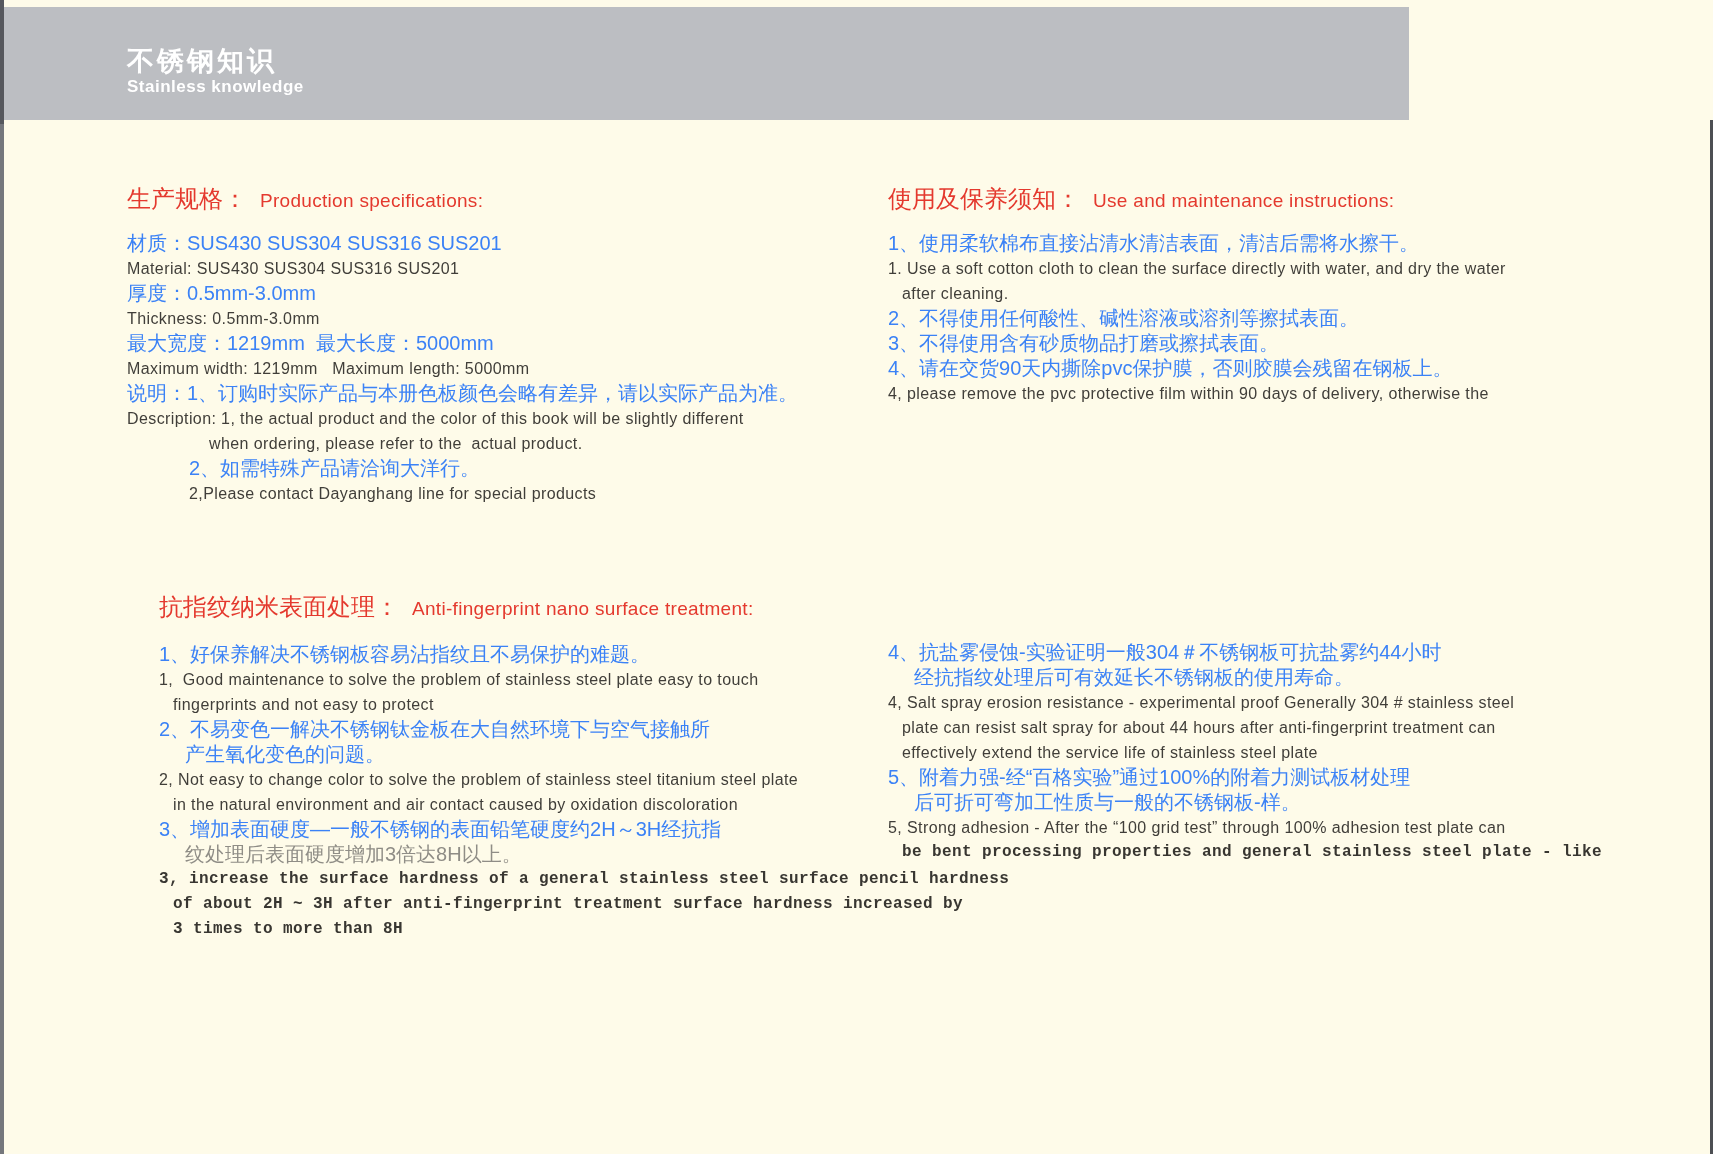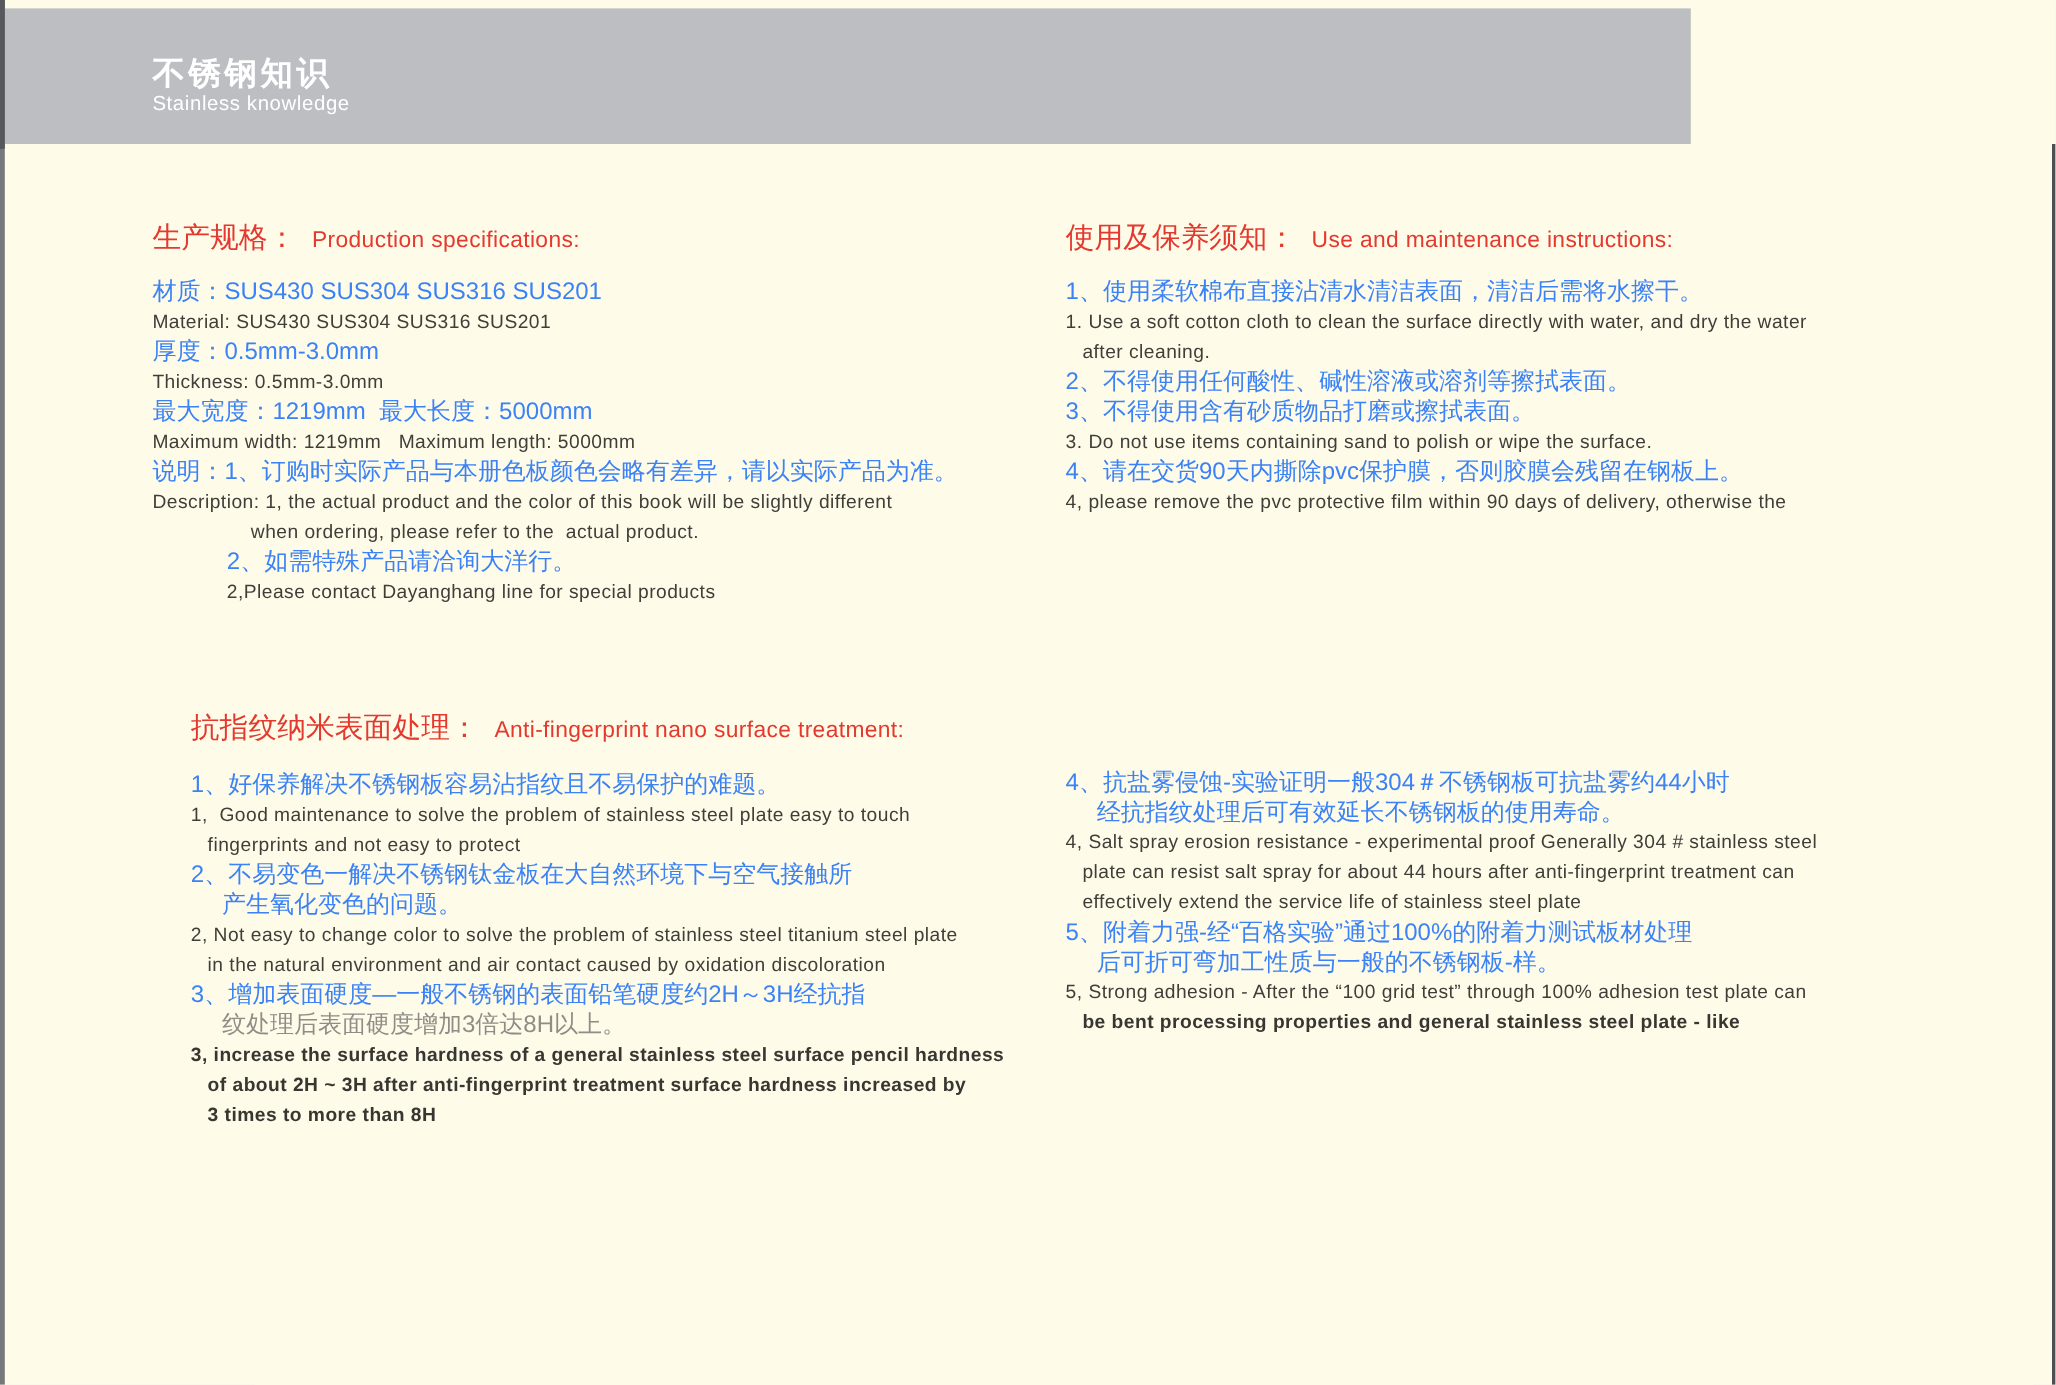--- a/index.html
+++ b/index.html
@@ -22,21 +22,21 @@
   .header{
     position:absolute;left:4px;top:7px;width:1405px;height:113px;
     background:#bcbec2;
   }
   .hdr-zh{
     position:absolute;left:123px;top:36px;
     font-size:27px;font-weight:bold;color:#ffffff;letter-spacing:3px;
   }
   .hdr-en{
     position:absolute;left:123px;top:70px;
-    font-size:17px;font-weight:normal;color:#ffffff;letter-spacing:0.5px;
+    font-size:17px;font-weight:bold;color:#ffffff;letter-spacing:0.5px;
   }
   
   .sec{position:absolute;}
   .sec-a{left:127px;top:184px;}
   .sec-b{left:888px;top:184px;}
   .sec-c{left:127px;top:592px;margin-left:32px;}
   .sec-d{left:888px;top:640px;}
   .sec-heading{
     display:flex;align-items:baseline;gap:13px;
     height:30px;line-height:30px;white-space:pre;
@@ -44,21 +44,21 @@
   .h-zh{font-size:24px;color:#e4392e;}
   .h-en{font-size:19px;color:#e4392e;letter-spacing:0.3px;}
   .lines{margin-top:17px;}
   .sec-c .lines{margin-top:20px;}
   .sec-d .lines{margin-top:0;}
   .ln{
     height:25px;line-height:25px;white-space:pre;
   }
   .zh{font-size:20px;color:#3b82f6;}
   .en{font-size:16px;color:#403e39;letter-spacing:0.4px;}
-  .b{font-weight:bold;color:#383631;}
+  .b{font-weight:bold;color:#383631;font-family:Liberation Mono, monospace;}
   .gray{color:#8f8d86;}
   .i1{padding-left:14px;}
   .i2{padding-left:26px;}
   .iA8{padding-left:82px;}
   .iA9{padding-left:62px;}
 </style>
 </head>
 <body>
 
 <div class="page">
@@ -97,21 +97,20 @@
     <div class="sec-heading">
       <span class="h-zh">使用及保养须知：</span>
       <span class="h-en">Use and maintenance instructions:</span>
     </div>
     <div class="lines">
       <div class="ln zh">1、使用柔软棉布直接沾清水清洁表面，清洁后需将水擦干。</div>
       <div class="ln en">1. Use a soft cotton cloth to clean the surface directly with water, and dry the water</div>
       <div class="ln en i1">after cleaning.</div>
       <div class="ln zh">2、不得使用任何酸性、碱性溶液或溶剂等擦拭表面。</div>
       <div class="ln zh">3、不得使用含有砂质物品打磨或擦拭表面。</div>
-      <div class="ln en">3. Do not use items containing sand to polish or wipe the surface.</div>
       <div class="ln zh">4、请在交货90天内撕除pvc保护膜，否则胶膜会残留在钢板上。</div>
       <div class="ln en">4, please remove the pvc protective film within 90 days of delivery, otherwise the</div>
     </div>
   </section>
 
   <section class="sec sec-c">
     <div class="sec-heading">
       <span class="h-zh">抗指纹纳米表面处理：</span>
       <span class="h-en">Anti-fingerprint nano surface treatment:</span>
     </div>

